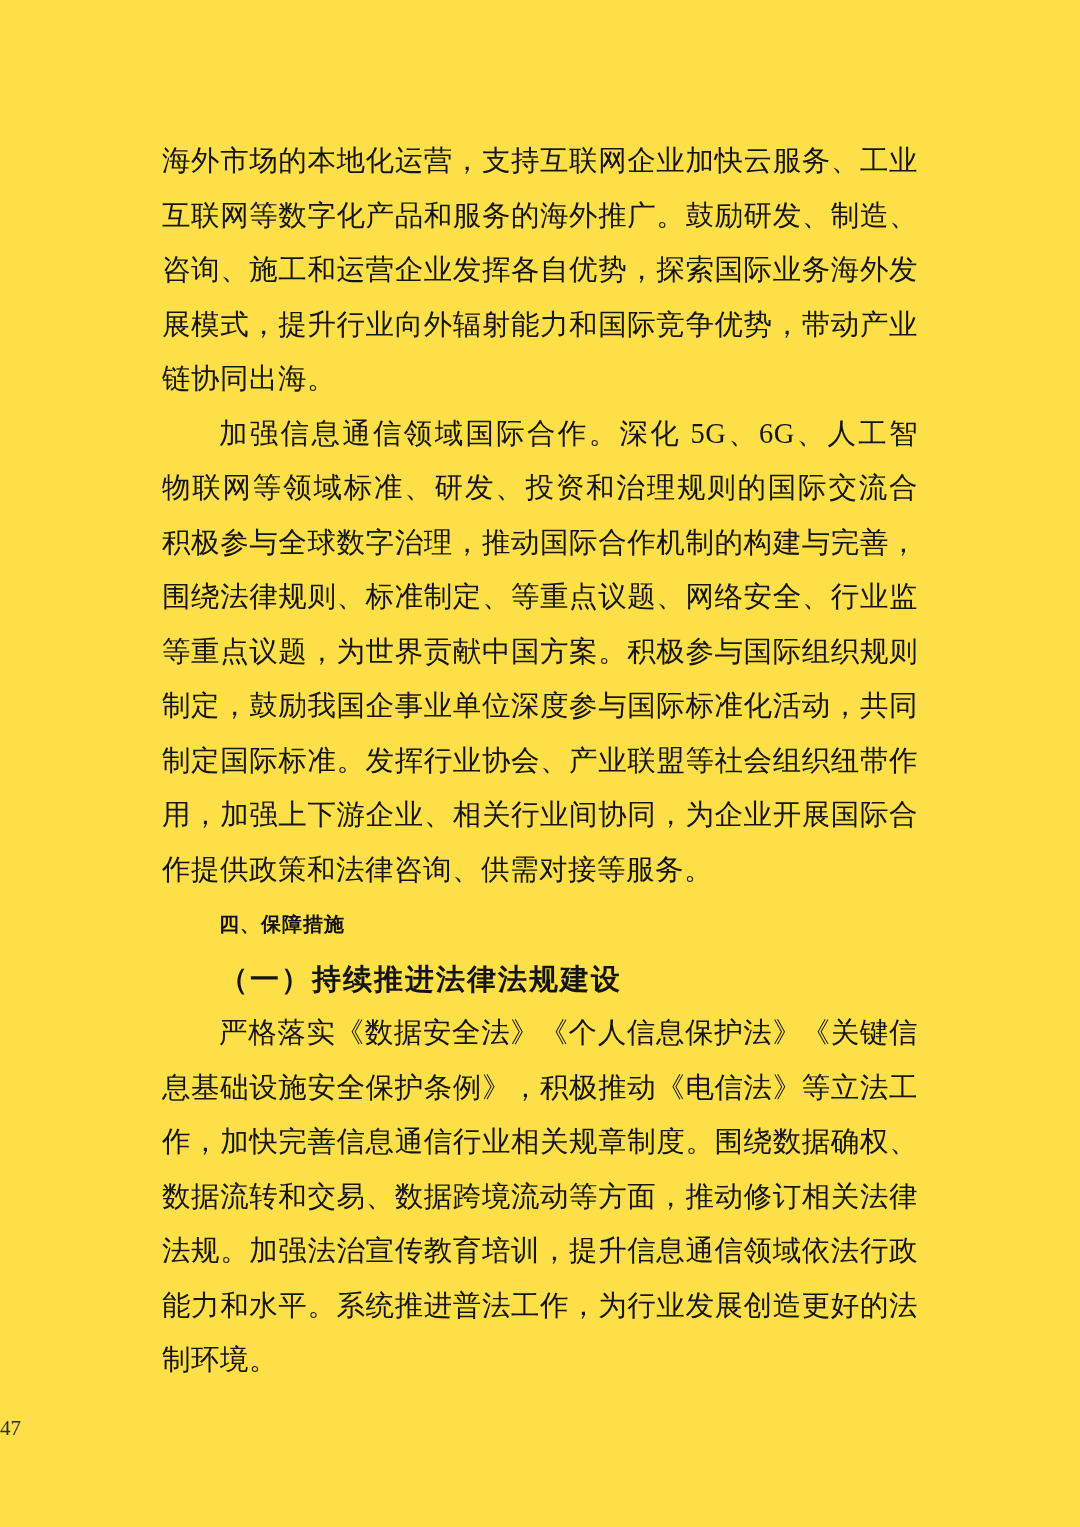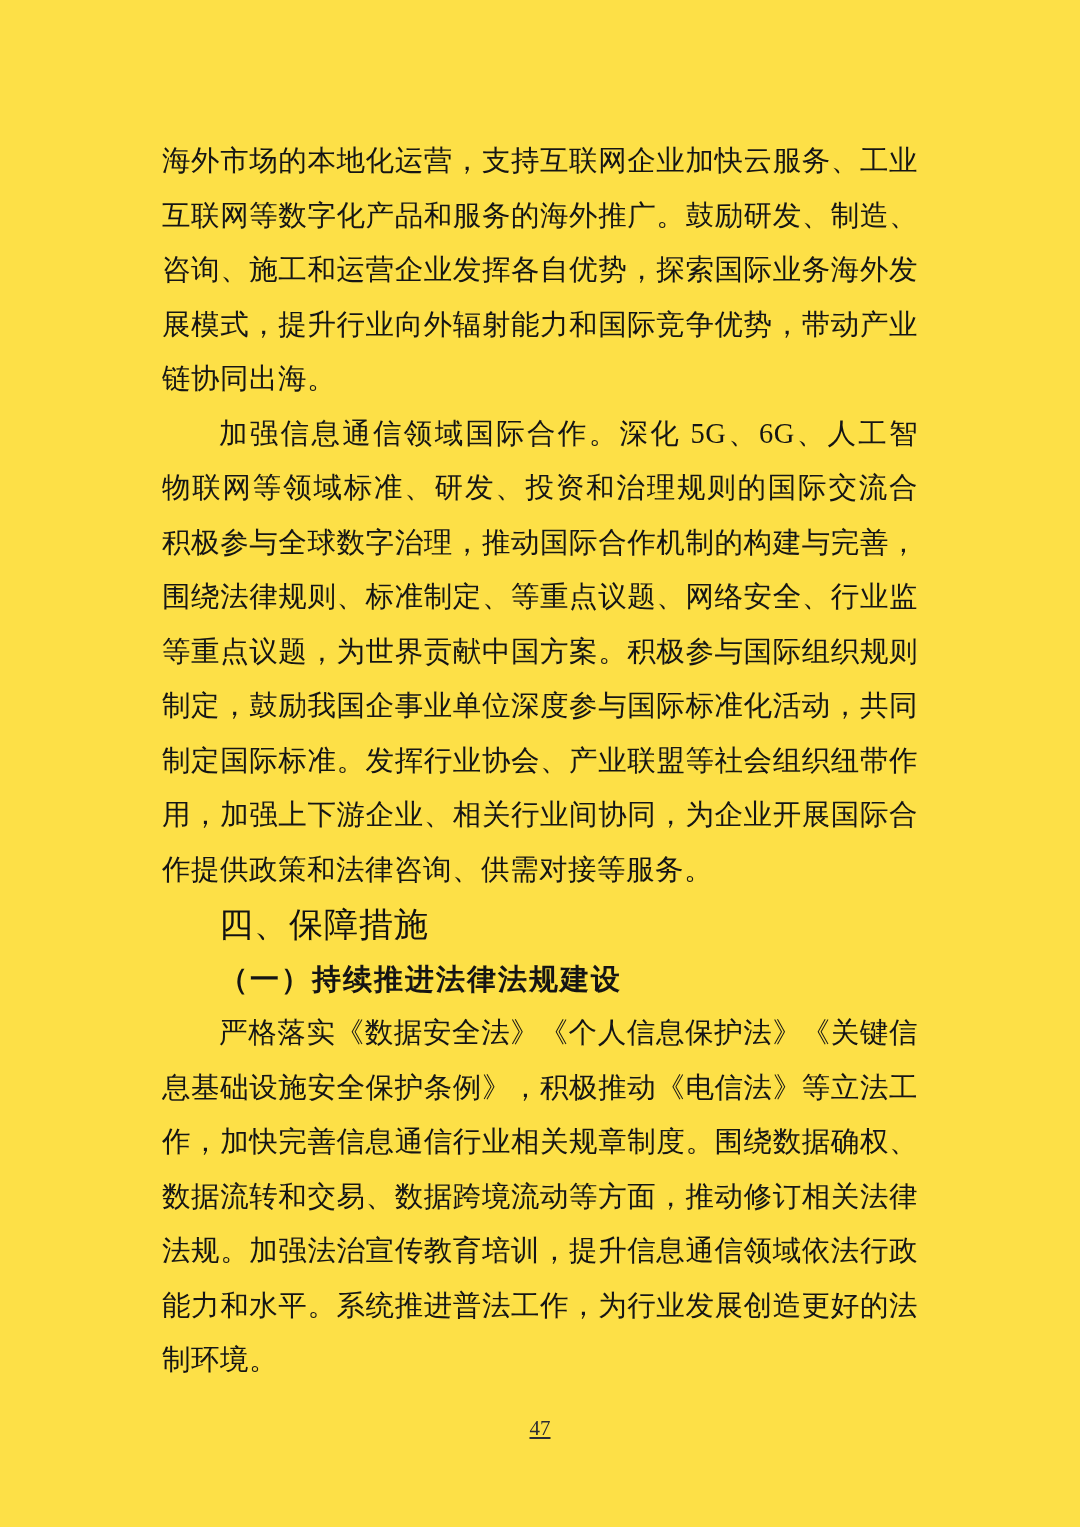--- a/index.html
+++ b/index.html
@@ -45,45 +45,43 @@
     font-family: Liberation Serif, serif;
   }
   .bold-lead {
     font-weight: 400;
   }
   .heading-section {
     height: 54.5px;
     line-height: 54.5px;
     padding-left: 57px;
     font-family: "Liberation Sans", "DejaVu Sans", sans-serif;
-    font-weight: 400;
-    font-size: 34px;
+    font-weight: 700;
+    font-size: 20px;
     letter-spacing: 1px;
     color: #111111;
   }
   .heading-sub {
     height: 54.5px;
     line-height: 54.5px;
     padding-left: 57px;
     font-family: "Liberation Serif", "DejaVu Serif", serif;
     font-weight: 600;
     font-size: 29px;
     letter-spacing: 2px;
     color: #141414;
   }
   .page-footer {
     position: absolute;
     left: 0;
     top: 1416px;
     width: 100%;
-    text-align: center;
     font-family: "Liberation Serif", "DejaVu Serif", serif;
     font-size: 21px;
     color: #2b2b33;
-    text-decoration: underline;
   }
 </style>
 </head>
 <body>
 
 <div class="page">
   <div class="doc-content">
       <div class="paragraph">
         <div class="line"><span>海外市场的本地化运营，支持互联网企业加快云服务、工业</span></div>
         <div class="line"><span>互联网等数字化产品和服务的海外推广。鼓励研发、制造、</span></div>

